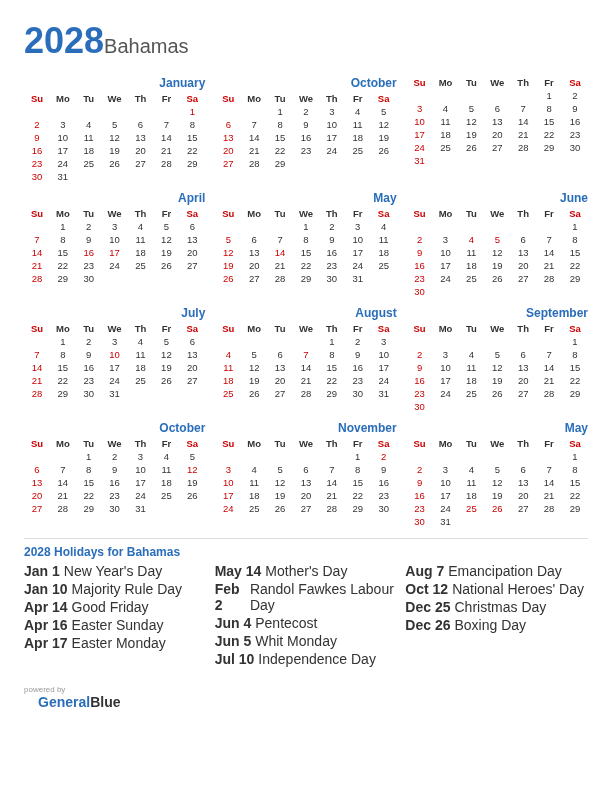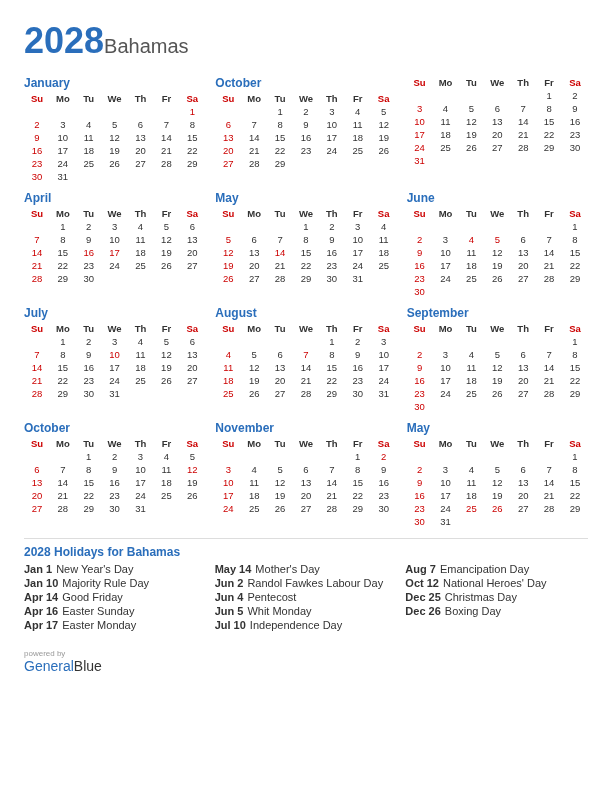--- a/index.html
+++ b/index.html
@@ -30,21 +30,21 @@
     }
     .calendars-grid {
       display: grid;
       grid-template-columns: 1fr 1fr 1fr;
       gap: 8px 10px;
     }
     .month-block {
       width: 100%;
     }
     .month-name {
-      text-align: left;
+      text-align: right;
       color: #2a6ebb;
       font-size: 12px;
       font-weight: bold;
       margin-bottom: 2px;
     }
     .cal-table {
       width: 100%;
       border-collapse: collapse;
       font-size: 9.5px;
     }
@@ -85,21 +85,21 @@
     }
     .holidays-columns {
       display: grid;
       grid-template-columns: 1fr 1fr 1fr;
       gap: 0 8px;
     }
     .holiday-entry {
       display: flex;
       gap: 4px;
       margin-bottom: 2px;
-      font-size: 11px;
+      font-size: 14px;
     }
     .holiday-date {
       color: #333;
       font-weight: bold;
       min-width: 28px;
     }
     .holiday-name {
       color: #333;
     }
     .footer {
@@ -107,22 +107,23 @@
       display: flex;
       align-items: center;
       gap: 4px;
     }
     .powered-by {
       font-size: 8px;
       color: #999;
     }
     .general-blue {
       font-size: 14px;
-      font-weight: normal;
+      font-weight: bold;
       color: #333;
+      margin-left: 14px;
     }
     .general-blue span {
       color: #2a6ebb;
     }
   </style>
 </head>
 <body>
 
 <div class="header">
   <div class="year-title">2028</div>
@@ -958,21 +959,21 @@
           <span class="holiday-date">Apr 17</span>
           <span class="holiday-name">Easter Monday</span>
         </div>
       </div>
       <div>
         <div class="holiday-entry">
           <span class="holiday-date">May 14</span>
           <span class="holiday-name">Mother's Day</span>
         </div>
         <div class="holiday-entry">
-          <span class="holiday-date">Jun 2</span>
+          <span class="holiday-date">Feb 2</span>
           <span class="holiday-name">Randol Fawkes Labour Day</span>
         </div>
         <div class="holiday-entry">
           <span class="holiday-date">Jun 4</span>
           <span class="holiday-name">Pentecost</span>
         </div>
         <div class="holiday-entry">
           <span class="holiday-date">Jun 5</span>
           <span class="holiday-name">Whit Monday</span>
         </div>

